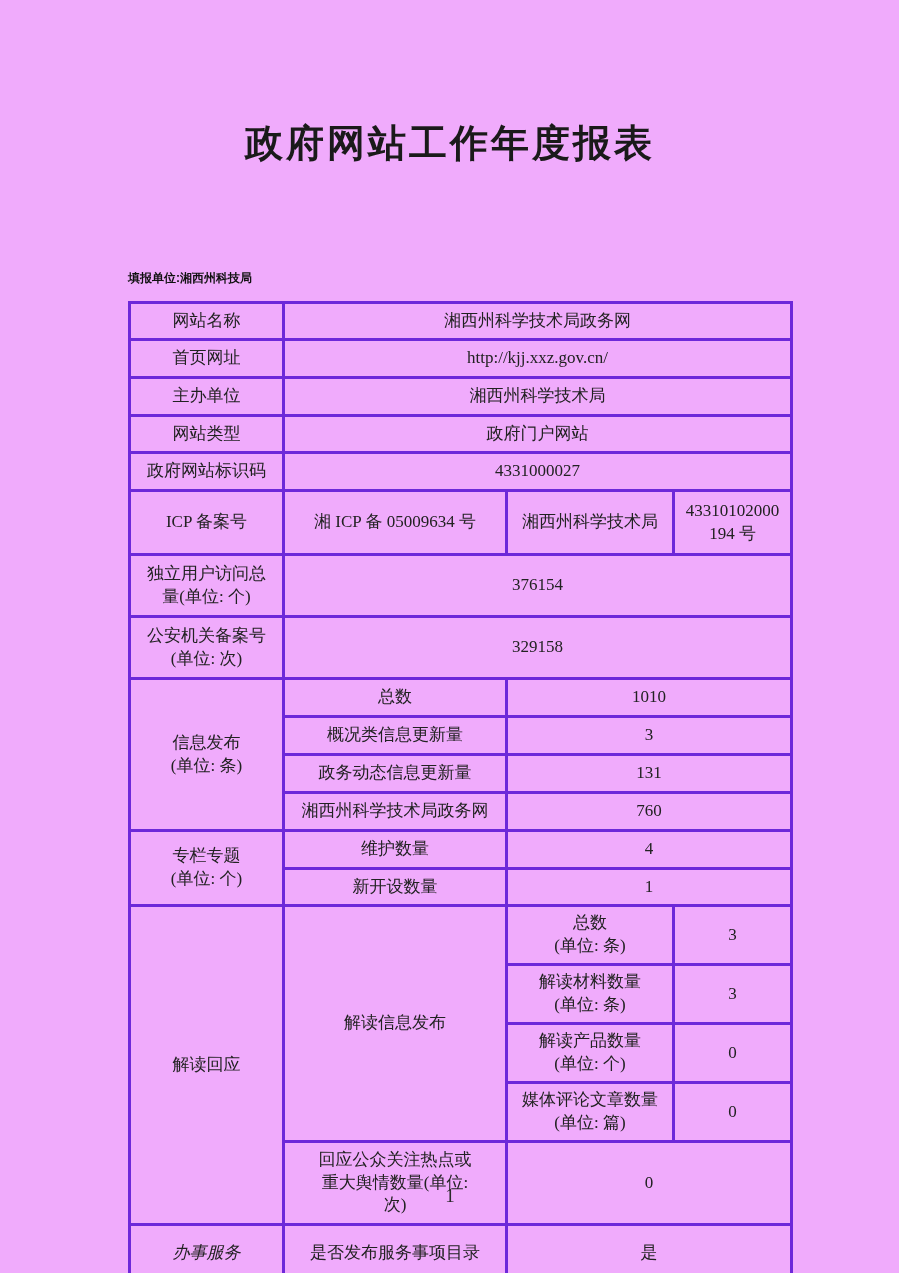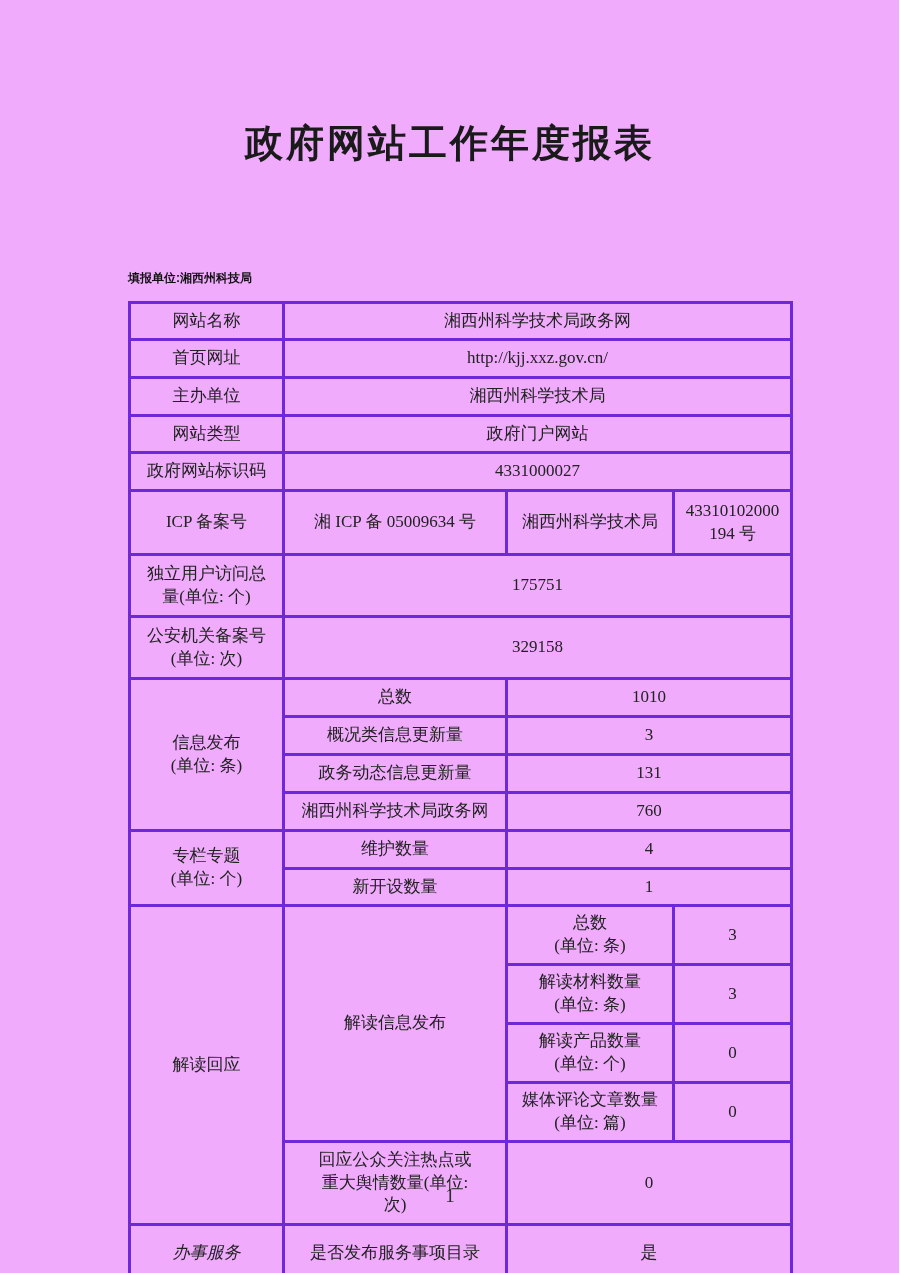--- a/index.html
+++ b/index.html
@@ -128,21 +128,21 @@
         <td>ICP 备案号</td>
         <td>湘 ICP 备 05009634 号</td>
         <td>湘西州科学技术局</td>
         <td>43310102000
 194 号</td>
       </tr>
 
       <tr class="h55">
         <td>独立用户访问总
 量(单位: 个)</td>
-        <td colspan="3">175751</td>
+        <td colspan="3">376154</td>
       </tr>
       <tr class="h55">
         <td>公安机关备案号
 (单位: 次)</td>
         <td colspan="3">329158</td>
       </tr>
 
       <tr class="h31">
         <td rowspan="4">信息发布
 (单位: 条)</td>

